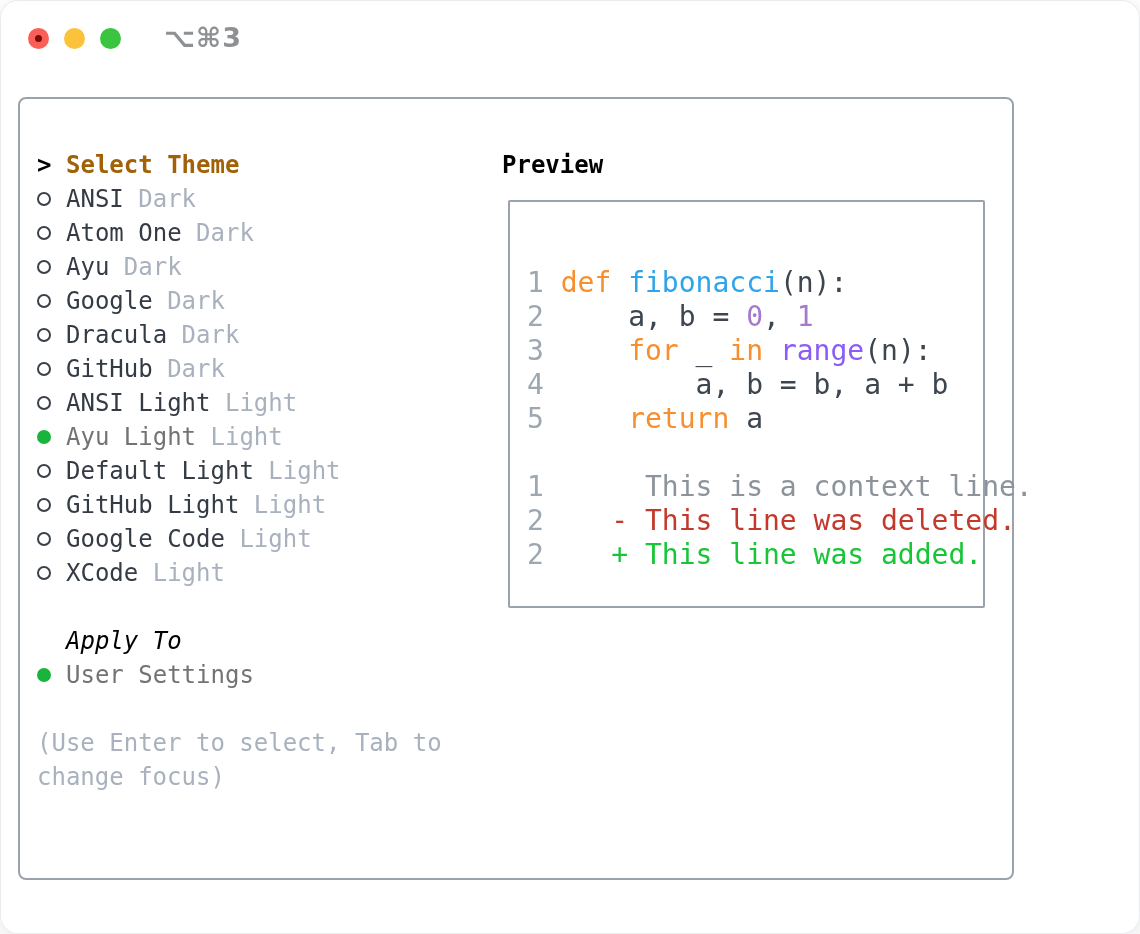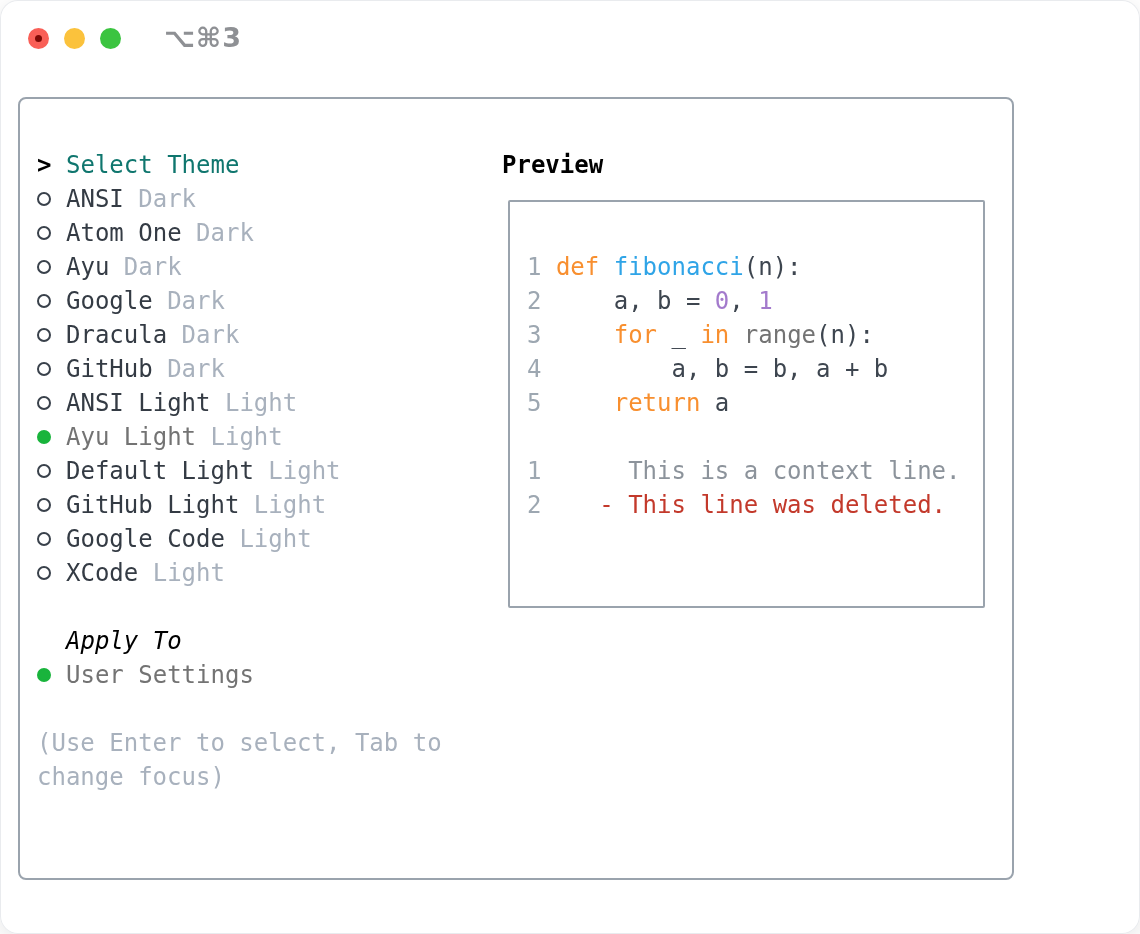--- a/index.html
+++ b/index.html
@@ -22,40 +22,40 @@
   }
   
   .main-box{
     position:absolute;left:18px;top:97px;width:996px;height:783px;
     border:2px solid #9AA3AD;border-radius:8px;box-sizing:border-box;background:#fff;
   }
   .left-col{position:absolute;left:17px;top:49px;font-size:24px;}
   .row{display:flex;align-items:center;height:34px;white-space:pre;}
   .cell{width:29px;flex:none;display:flex;align-items:center;}
   .prompt{color:#000;font-weight:bold;display:inline-block;width:29px;}
-  .hdr{color:#0f766e;font-weight:normal;}
+  .hdr{color:#a16207;font-weight:bold;}
   .radio{width:10px;height:10px;border:2px solid #39414B;border-radius:50%;}
   .radio.on{border-color:#19B43C;background:#19B43C;}
   .t-name{color:#343B44;}
   .t-variant{color:#A8B1BD;}
   .selected .t-name{color:#737373;}
   .t-apply{color:#000;font-style:italic;}
   .help{color:#A8B1BD;}
   
   .preview-header{position:absolute;left:482px;top:49px;height:34px;line-height:34px;font-size:24px;font-weight:bold;color:#000;}
   .preview-box{
     position:absolute;left:488px;top:101px;width:477px;height:408px;
     border:2px solid #9AA3AD;border-radius:2px;box-sizing:border-box;background:#fff;
   }
-  .code{padding:48px 0 0 17px;font-size:24px;}
+  .code{padding:64px 0 0 17px;font-size:28px;}
   .code-line{white-space:pre;line-height:34px;min-height:34px;}
   .c-num{color:#9DA7B1;}
   .c-kw{color:#F88F2F;}
   .c-fn{color:#2FA4E7;}
-  .c-bi{color:#737373;}
+  .c-bi{color:#8b5cf6;}
   .c-ct{color:#A37ACC;}
   .c-pl{color:#3D454F;}
   .c-ctx{color:#8C939B;}
   .c-del{color:#C3392B;}
   .c-add{color:#17C537;}
 </style>
 </head>
 <body>
 
 <div class="window">
@@ -112,17 +112,18 @@
     <div class="preview-box">
       <div class="code">
           <div class="code-line"><span class="c-num">1 </span><span class="c-kw">def </span><span class="c-fn">fibonacci</span><span class="c-pl">(n):</span></div>
           <div class="code-line"><span class="c-num">2 </span><span class="c-pl">    a, b = </span><span class="c-ct">0</span><span class="c-pl">, </span><span class="c-ct">1</span></div>
           <div class="code-line"><span class="c-num">3 </span><span class="c-pl">    </span><span class="c-kw">for</span><span class="c-pl"> _ </span><span class="c-kw">in</span><span class="c-pl"> </span><span class="c-bi">range</span><span class="c-pl">(n):</span></div>
           <div class="code-line"><span class="c-num">4 </span><span class="c-pl">        a, b = b, a + b</span></div>
           <div class="code-line"><span class="c-num">5 </span><span class="c-pl">    </span><span class="c-kw">return</span><span class="c-pl"> a</span></div>
           <div class="code-line"></div>
           <div class="code-line"><span class="c-num">1</span><span class="c-ctx">      This is a context line.</span></div>
           <div class="code-line"><span class="c-num">2</span><span class="c-del">    - This line was deleted.</span></div>
+          <div class="code-line"><span class="c-num">2</span><span class="c-add">    + This line was added.</span></div>
         </div>
     </div>
 
   </div>
 </div>
 
 </body></html>

